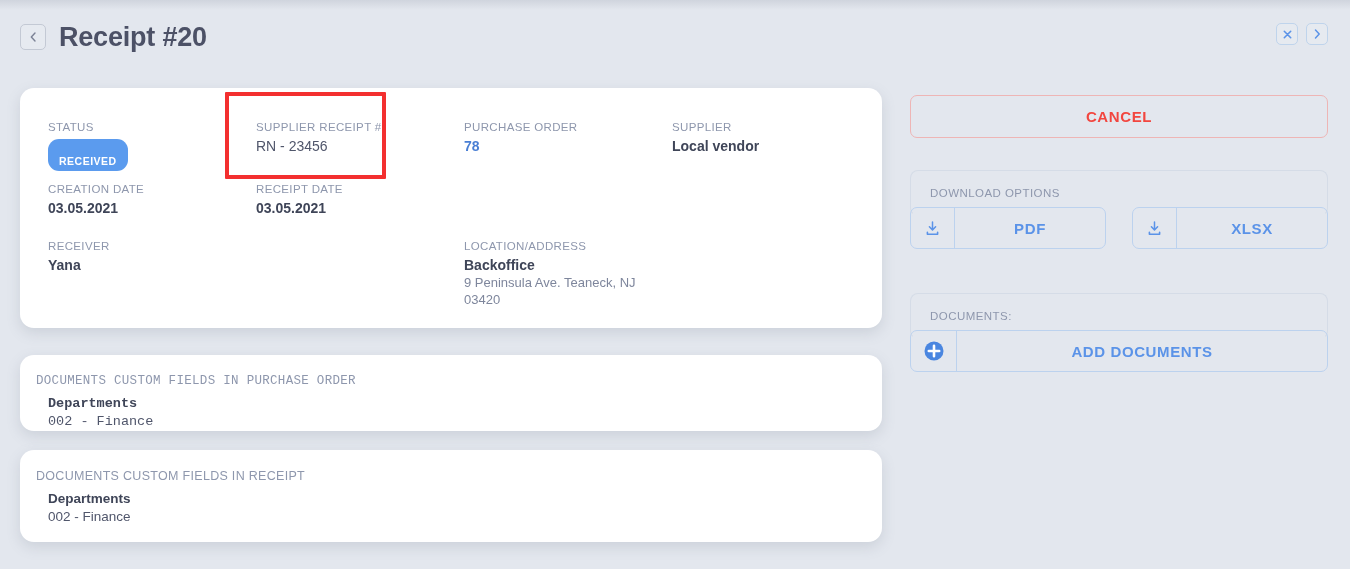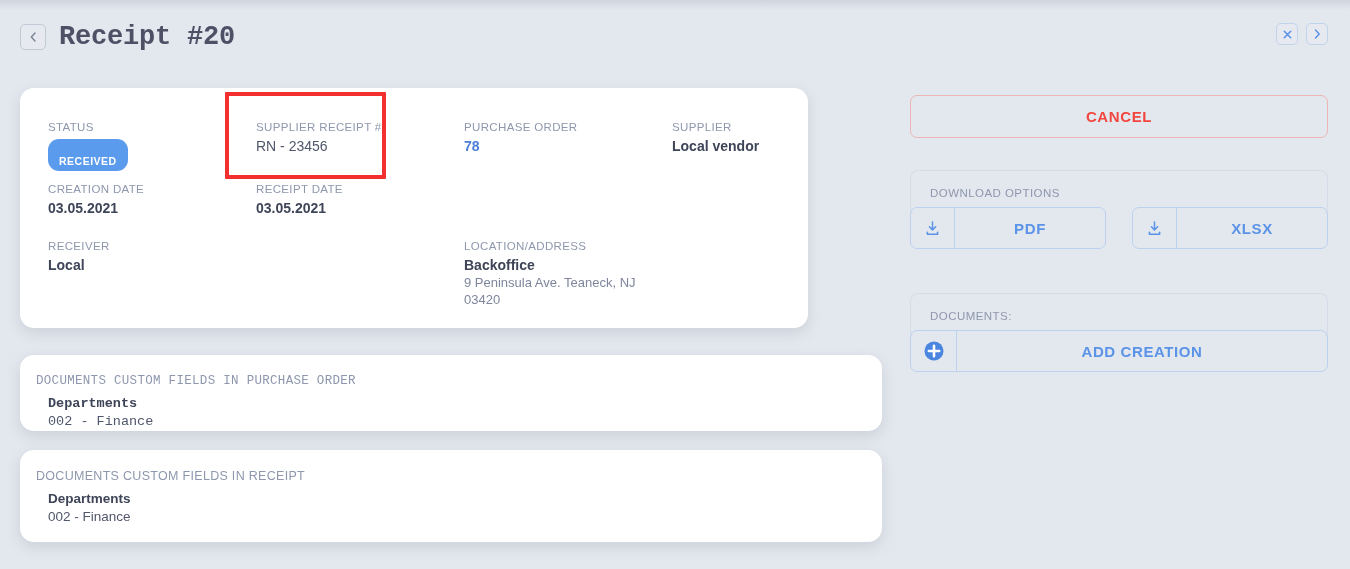--- a/index.html
+++ b/index.html
@@ -41,21 +41,20 @@
     width: 1310px;
     height: 46px;
   }
 
   .header-left {
     position: absolute;
     left: 0; top: 0;
     display: flex;
     align-items: center;
     gap: 13px;
-    font-family: Liberation Mono, monospace;
   }
 
   .back-btn {
     width: 26px; height: 26px;
     border: 1px solid #c3c9d4;
     border-radius: 5px;
     background: #e6eaf0;
     display: flex;
     align-items: center;
     justify-content: center;
@@ -87,21 +86,21 @@
     align-items: center;
     justify-content: center;
     cursor: pointer;
   }
   .nav-btn svg { display: block; }
 
   
   .main-card {
     position: absolute;
     left: 20px; top: 88px;
-    width: 788px;
+    width: 862px;
     height: 240px;
     background: #ffffff;
     border-radius: 14px;
     box-shadow: 0 5px 14px rgba(100,110,130,0.18);
   }
 
   .field-label {
     font-size: 11.5px;
     color: #8e97ad;
     letter-spacing: 0.35px;
@@ -387,21 +386,21 @@
       <div class="field-value">03.05.2021</div>
     </div>
 
     <div class="f f-receipt-date">
       <div class="field-label">RECEIPT DATE</div>
       <div class="field-value">03.05.2021</div>
     </div>
 
     <div class="f f-receiver">
       <div class="field-label">RECEIVER</div>
-      <div class="field-value">Local</div>
+      <div class="field-value">Yana</div>
     </div>
 
     <div class="f f-location">
       <div class="field-label">LOCATION/ADDRESS</div>
       <div class="field-value">Backoffice</div>
       <div class="field-value sub">9 Peninsula Ave. Teaneck, NJ</div>
       <div class="field-value sub">03420</div>
     </div>
 
   </div>
@@ -454,20 +453,20 @@
       <div class="group-label">DOCUMENTS:</div>
     </div>
 
     <div class="add-docs-btn">
       <div class="icon-side">
         <svg width="22" height="22" viewBox="0 0 22 22">
           <circle cx="11" cy="11" r="9.5" fill="#4a86e0"></circle>
           <path d="M11 5.8 L11 16.2 M5.8 11 L16.2 11" stroke="#ffffff" stroke-width="2.6" stroke-linecap="round"></path>
         </svg>
       </div>
-      <div class="label-side">ADD CREATION</div>
+      <div class="label-side">ADD DOCUMENTS</div>
     </div>
 
   </div>
 
 </div>
 
 <div class="top-shadow"></div>
 
 </body></html>

